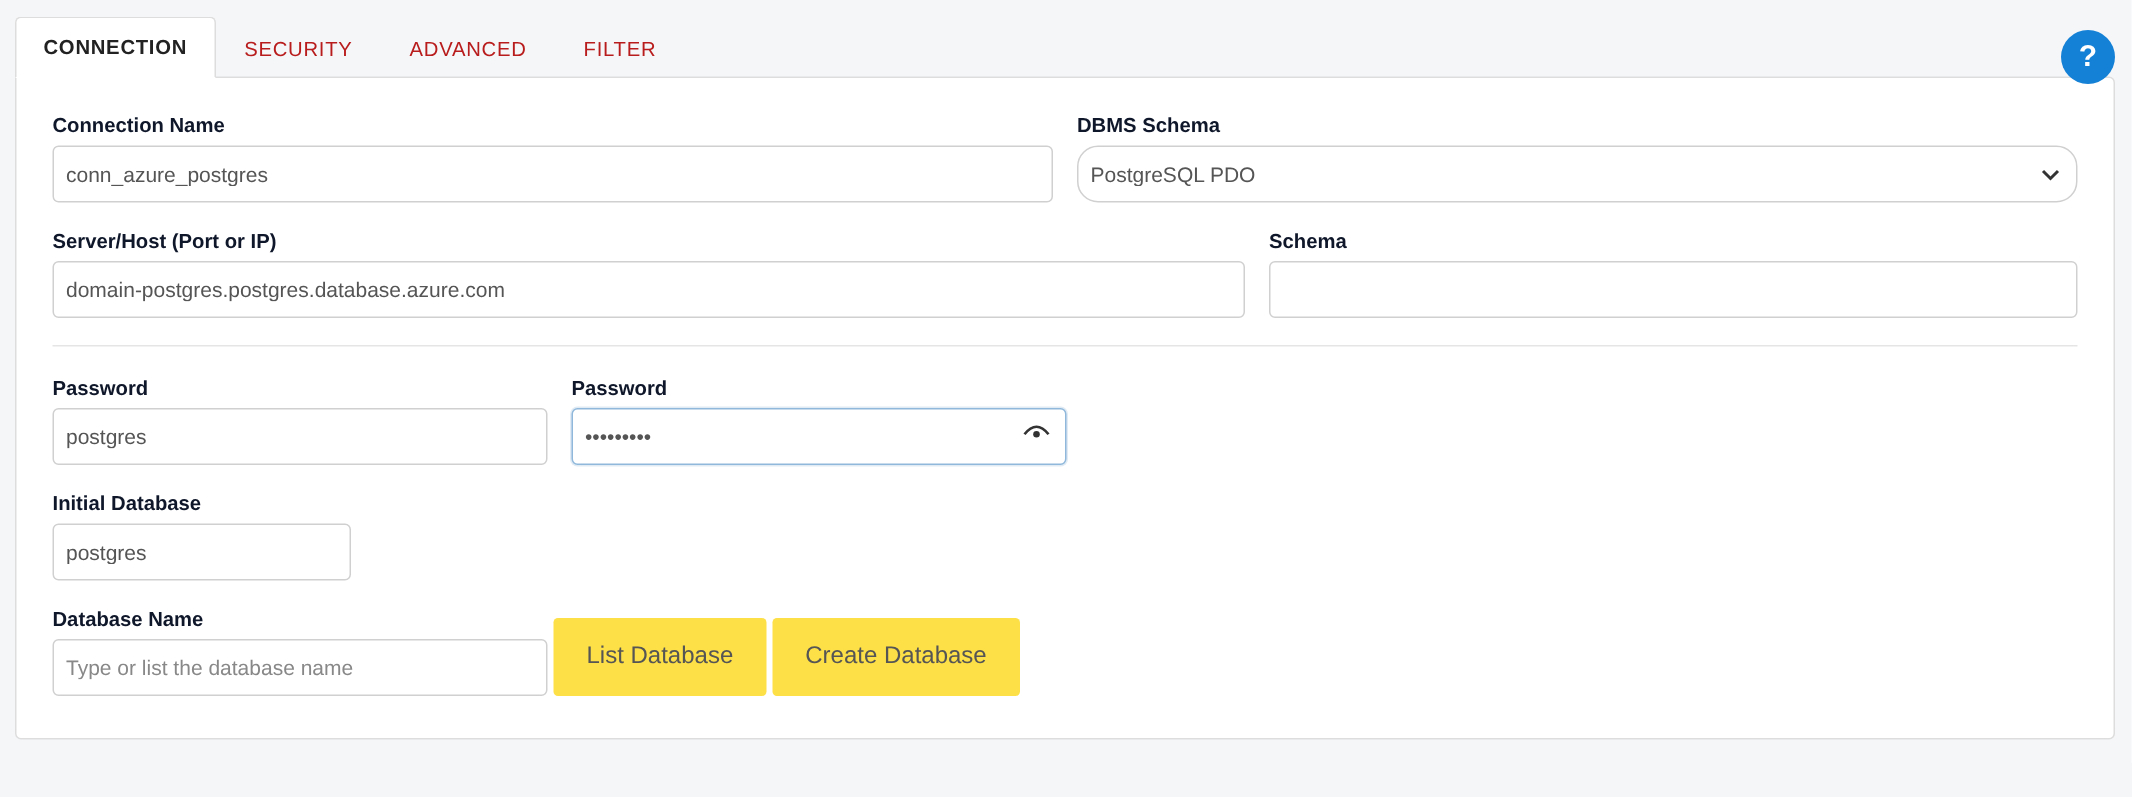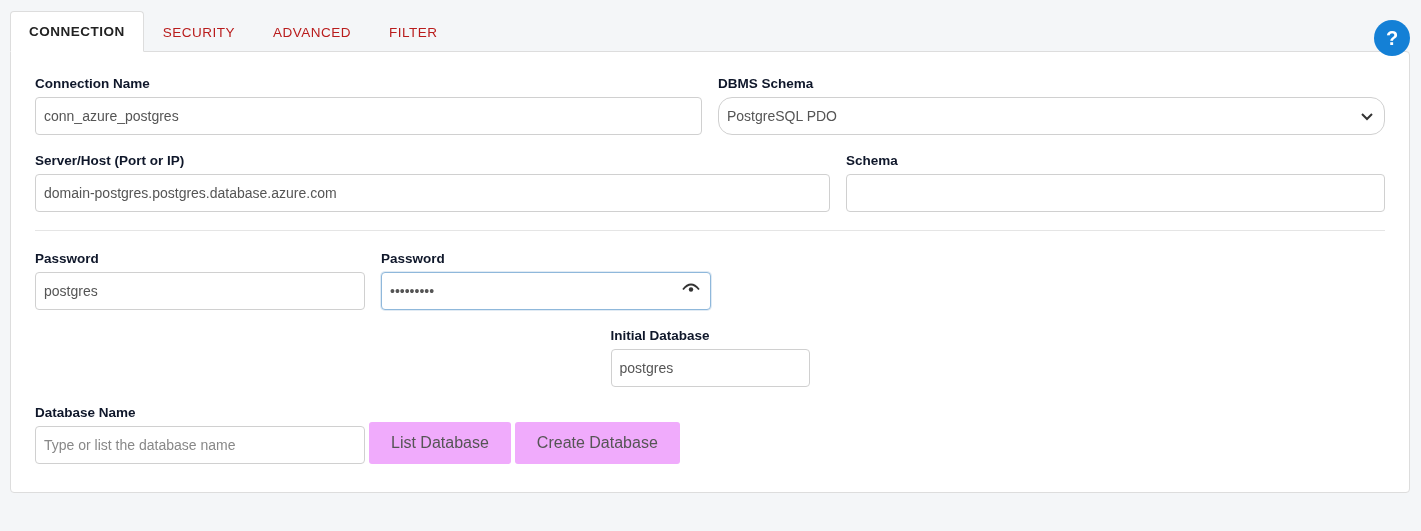--- a/index.html
+++ b/index.html
@@ -96,24 +96,24 @@
     .password-wrap .input { width: 100%; padding-right: 40px; border: 1px solid #8fb8db; box-shadow: 0 0 0 1px rgba(52,122,183,0.15);}
     .eye {
       position: absolute;
       right: 10px;
       top: 50%;
       transform: translateY(-50%);
       cursor: pointer;
       color: #333;
     }
     .btn {
-      height: 42px;
+      height: 52px;
       padding: 0 22px;
       border: none;
-      background: #f0abfc;
+      background: #fde047;
       color: #555;
       font-size: 16px;
       border-radius: 3px;
       cursor: pointer;
     }
     .row-db { display: flex; gap: 4px; align-items: flex-end; }
   </style>
 </head>
 <body>
 
@@ -173,21 +173,21 @@
           <span class="eye">
             <svg width="20" height="16" viewBox="0 0 20 16">
               <path d="M2 8 Q10 -2 18 8" stroke="#333" stroke-width="1.8" fill="none"></path>
               <circle cx="10" cy="8" r="2.2" fill="#333"></circle>
             </svg>
           </span>
         </div>
       </div>
     </div>
 
-    <div class="row" style="margin-bottom:18px;justify-content:center;">
+    <div class="row" style="margin-bottom:18px;">
       <div class="field" style="flex:0 0 170px;">
         <label>Initial Database</label>
         <input class="input" type="text" value="postgres" style="">
       </div>
     </div>
 
     <div class="row-db">
       <div class="field" style="flex:0 0 330px;">
         <label>Database Name</label>
         <input class="input" type="text" placeholder="Type or list the database name" style="">

